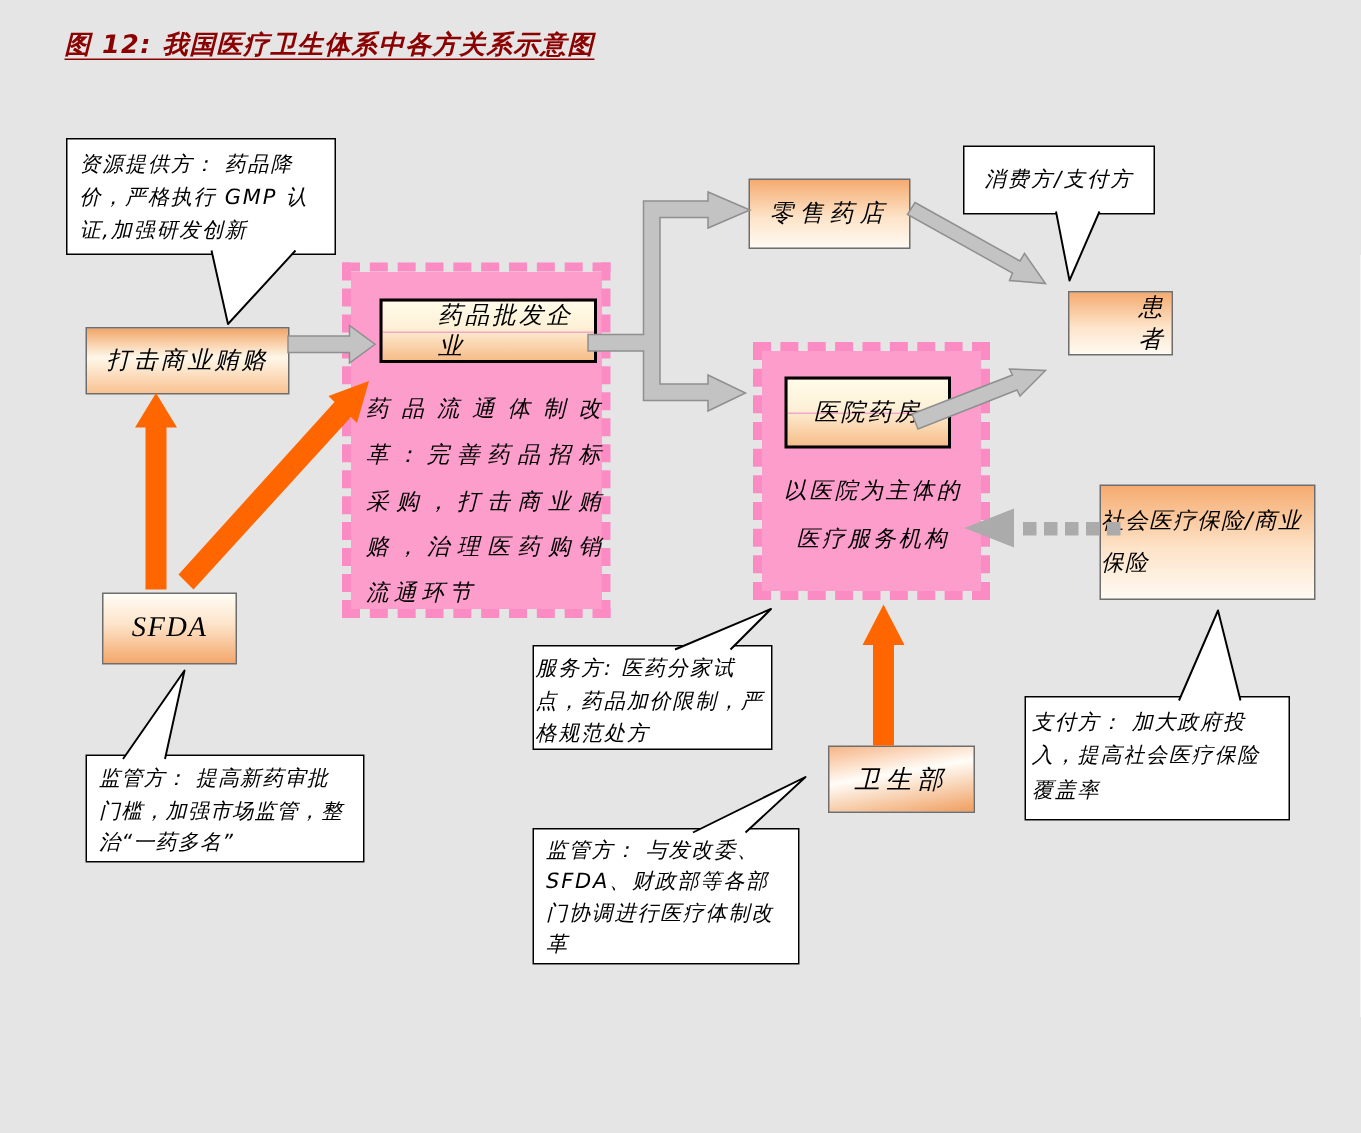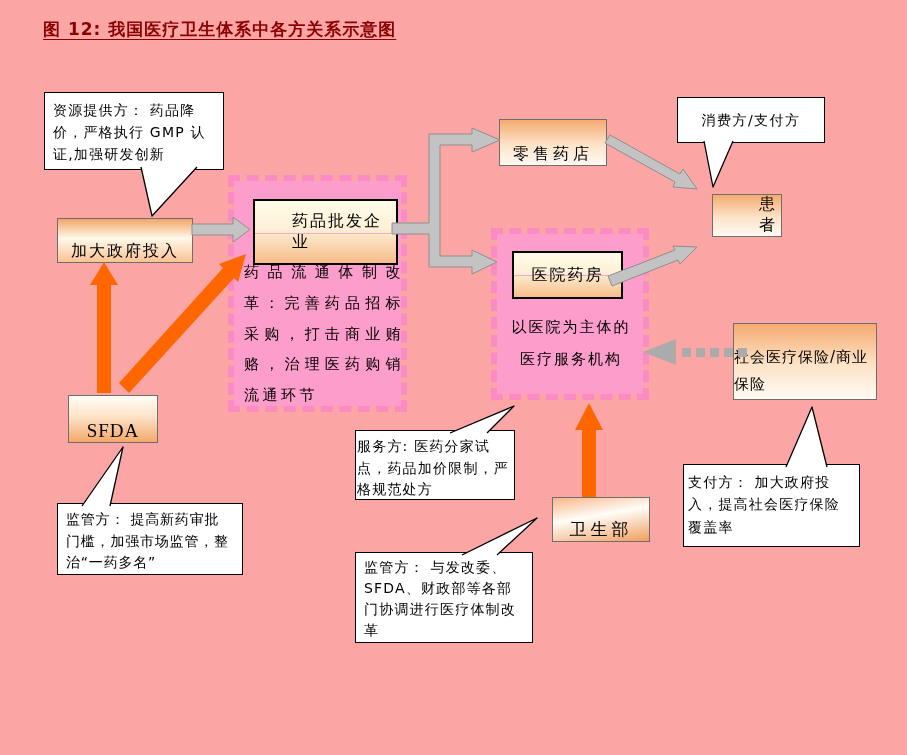--- a/index.html
+++ b/index.html
@@ -1,87 +1,87 @@
 <!DOCTYPE html>
 <html><head>
 <meta charset="utf-8">
 <style>
   html,body{margin:0;padding:0;background:#ffffff;}
   #canvas{
-    position:relative;width:907px;height:755px;background:#fca5a5;overflow:hidden;
-    font-family:"DejaVu Sans",sans-serif;color:#000;
+    position:relative;width:907px;height:755px;background:#e5e5e5;overflow:hidden;
+    font-family:"DejaVu Sans",sans-serif;color:#000;font-style:italic;
   }
   
   .title{
     position:absolute;left:43px;top:18px;font-size:17px;font-weight:bold;
     color:#8B0000;letter-spacing:1px;text-decoration:underline;text-underline-offset:4px;
   }
   
   .node{
-    position:absolute;display:flex;align-items:flex-end;justify-content:center;
+    position:absolute;display:flex;align-items:center;justify-content:center;
     border:1px solid #6e6e6e;box-sizing:border-box;font-size:16px;letter-spacing:2px;
   }
   .grad-down{background:linear-gradient(180deg,#f5ab70 0%,#fde3c8 55%,#fffaf2 100%);}
   .grad-up{background:linear-gradient(180deg,#fffdf6 0%,#fde3c8 45%,#f4a76b 100%);}
   .grad-mid{background:linear-gradient(180deg,#f2a667 0%,#fff8ea 45%,#f9c392 100%);}
   .grad-moh{background:linear-gradient(170deg,#f7b586 0%,#fffdf8 42%,#f09e5f 100%);}
   #producer{left:57px;top:218px;width:136px;height:45px;}
   #retail{left:499px;top:119px;width:108px;height:47px;letter-spacing:4px;}
   #patient{left:712px;top:194px;width:70px;height:43px;padding-left:46px;}
   #sfda{left:68px;top:395px;width:90px;height:48px;font-family:"Liberation Serif",serif;font-size:19px;letter-spacing:1px;}
   #moh{left:552px;top:497px;width:98px;height:45px;font-size:17px;letter-spacing:4px;}
   #insurance{left:733px;top:323px;width:144px;height:77px;justify-content:flex-start;
     font-size:15px;letter-spacing:1px;line-height:1.85;}
   
   .pinkbox{
     position:absolute;box-sizing:border-box;background:#FC9DCB;background-clip:padding-box;
     border:6px dashed #FA8CC3;
   }
   #dist-box{left:228px;top:175px;width:179px;height:237px;}
-  #hosp-box{left:491px;top:228px;width:158px;height:172px;}
+  #hosp-box{left:502px;top:228px;width:158px;height:172px;}
   .innerbox{
     position:absolute;display:flex;align-items:center;justify-content:center;
     border:2px solid #000;box-sizing:border-box;font-size:16px;letter-spacing:2px;
     background:
       linear-gradient(#f0a9cd,#f0a9cd) 0 52%/100% 1px no-repeat,
       linear-gradient(180deg,#fffce9 0%,#fdf0d6 45%,#f7bd8a 100%);
   }
-  #wholesaler{left:19px;top:18px;width:145px;height:66px;padding-left:37px;}
+  #wholesaler{left:19px;top:18px;width:145px;height:43px;padding-left:37px;}
   #hosp-pharm{left:15px;top:17px;width:111px;height:48px;}
   .reform-text{
     position:absolute;left:10px;top:76px;width:160px;font-size:15px;
     letter-spacing:3.5px;line-height:2.05;text-align:justify;
   }
   .hosp-desc{
     position:absolute;left:8px;top:78px;width:132px;font-size:15px;
     letter-spacing:2px;line-height:2.1;text-align:center;
   }
   
   .callout{
     position:absolute;background:#fff;border:1px solid #000;box-sizing:border-box;
     font-size:14px;letter-spacing:1.2px;line-height:1.58;padding:6px 8px;
   }
   #co-resource{left:44px;top:92px;width:180px;height:78px;}
-  #co-consumer{left:677px;top:97px;width:148px;height:46px;display:flex;align-items:center;justify-content:center;letter-spacing:1.5px;}
+  #co-consumer{left:642px;top:97px;width:128px;height:46px;display:flex;align-items:center;justify-content:center;letter-spacing:1.5px;}
   #co-service{left:355px;top:430px;width:160px;height:70px;padding:5px 1px;line-height:1.55;}
   #co-sfdareg{left:57px;top:503px;width:186px;height:72px;padding:5px 8px;letter-spacing:0.8px;line-height:1.55;}
   #co-mohreg{left:355px;top:552px;width:178px;height:91px;padding:4px 8px;line-height:1.5;}
   #co-payer{left:683px;top:464px;width:177px;height:83px;padding:6px 4px;line-height:1.6;}
   
   #overlay{position:absolute;left:0;top:0;width:907px;height:755px;pointer-events:none;}
 </style>
 </head>
 <body>
 
 <div id="canvas">
 
   <div class="title">图 12:  我国医疗卫生体系中各方关系示意图</div>
 
   <div class="node grad-mid" id="producer">
-    <span>加大政府投入</span>
+    <span>打击商业贿赂</span>
   </div>
   <div class="node grad-down" id="retail">
     <span>零售药店</span>
   </div>
   <div class="node grad-down" id="patient">
     <span>患者</span>
   </div>
   <div class="node grad-moh" id="moh">
     <span>卫生部</span>
   </div>

